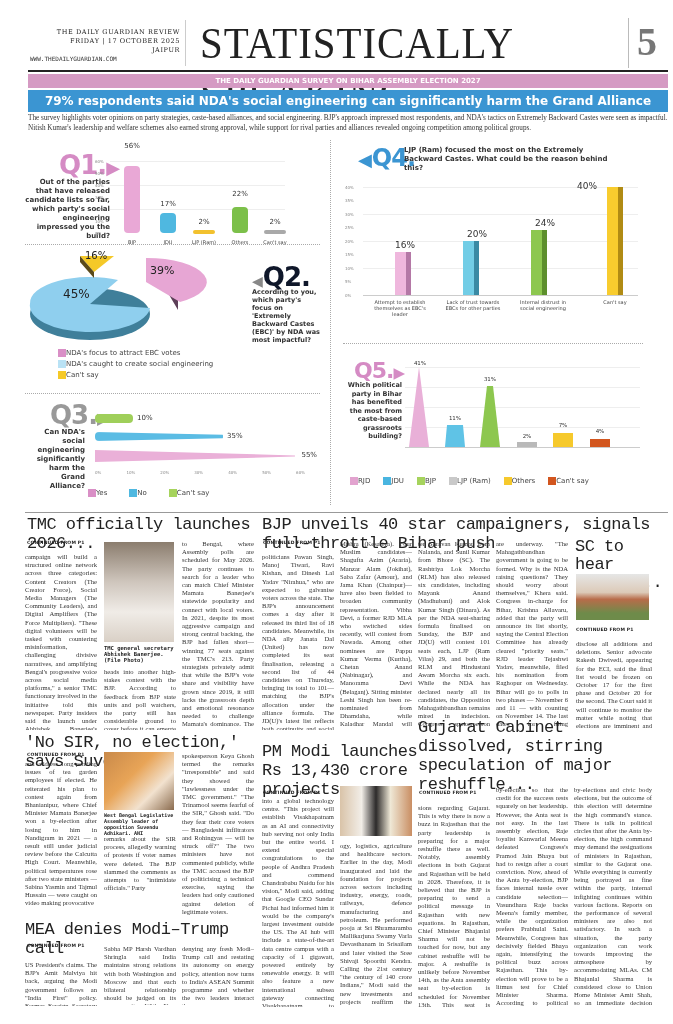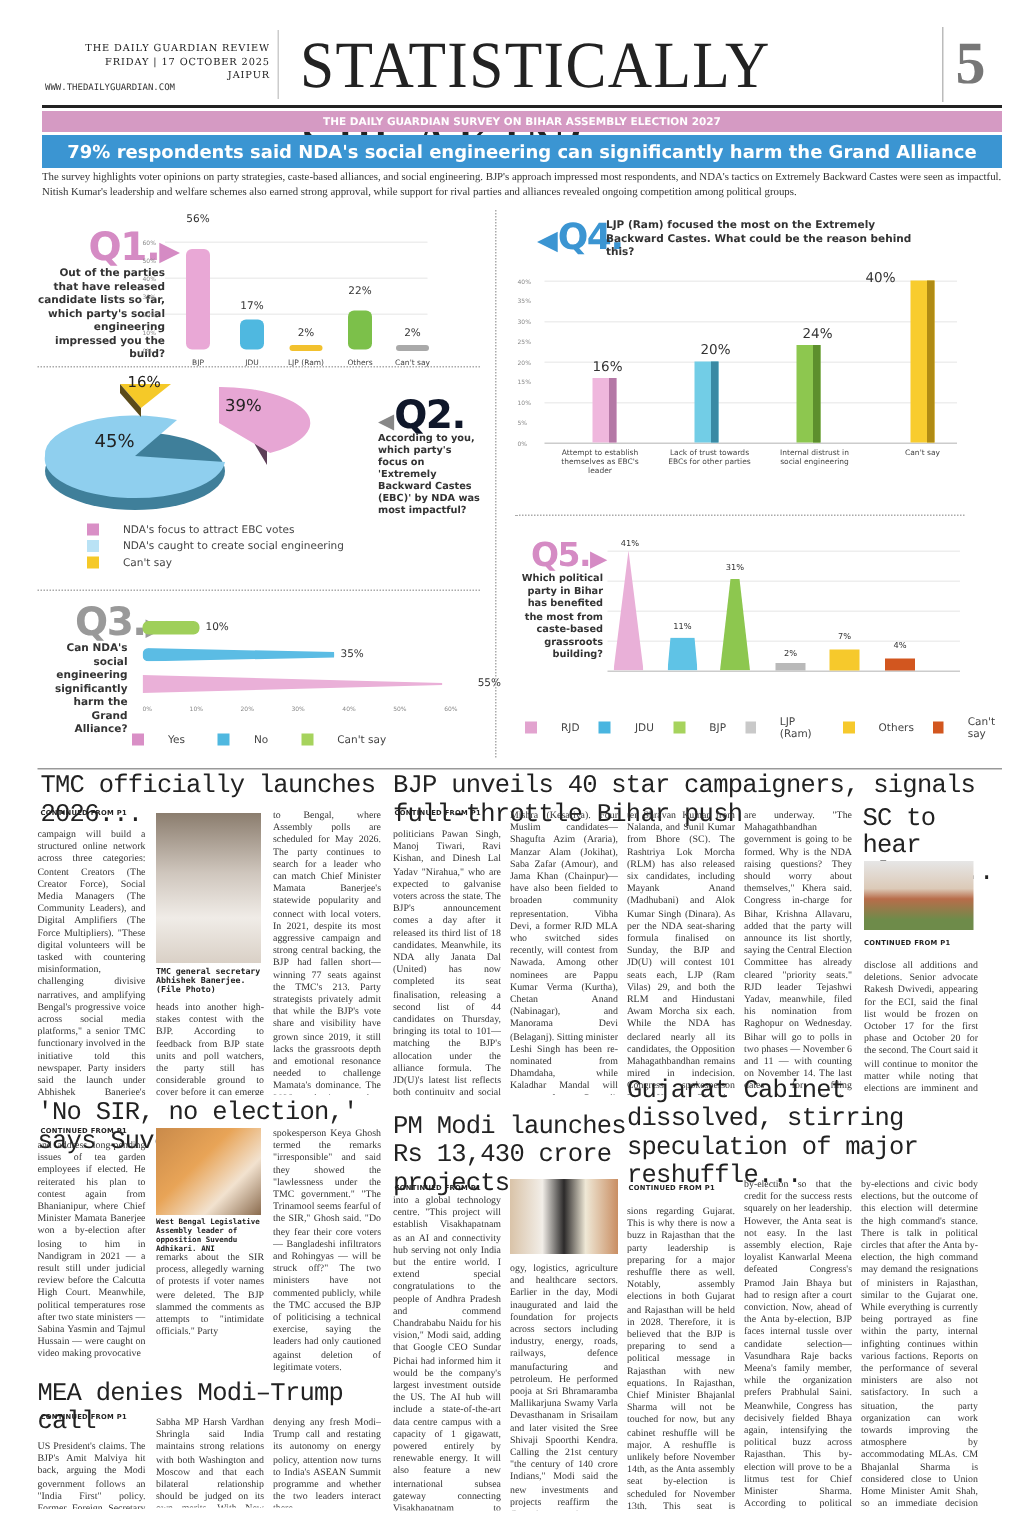--- a/index.html
+++ b/index.html
@@ -14,21 +14,21 @@
 .band-pink{left:28px;top:74px;width:640px;height:14px;background:#d59ac3;color:#fff;font:bold 7px "DejaVu Sans",sans-serif;text-align:center;line-height:14px}
 .band-blue{left:28px;top:90px;width:640px;height:22px;background:#3b95d2;color:#fff;font:bold 12px "DejaVu Sans",sans-serif;text-align:center;line-height:22px}
 .intro{left:28px;top:113px;width:640px;font-size:7.2px;line-height:10px;color:#333}
 .qlabel{font:bold 26px "DejaVu Sans",sans-serif;letter-spacing:-1px}
 .qtext{font:bold 7px "DejaVu Sans",sans-serif;line-height:9px;color:#333}
 .tick{font:4px "DejaVu Sans",sans-serif;color:#888}
 .val{font:7px "DejaVu Sans",sans-serif;color:#333;text-align:center}
 .cat{font:5px "DejaVu Sans",sans-serif;color:#444;text-align:center}
 .grid{height:1px;background:#eee}
 .dotline{border-top:1px dotted #aaa}
-.leg{font:7px "DejaVu Sans",sans-serif;color:#444;display:flex;align-items:center;gap:16px}
+.leg{font:7px "DejaVu Sans",sans-serif;color:#444;display:flex;align-items:center;gap:0}
 .sw{width:8px;height:8px;display:inline-block}
 h2{font-family:Liberation Mono, monospace;font-weight:normal;color:#222;letter-spacing:-.5px}
 .cont{font:bold 4.5px "DejaVu Sans",sans-serif;color:#222;letter-spacing:.2px}
 .col{font-size:6.6px;line-height:8.2px;color:#333;text-align:justify;hyphens:auto}
 .photo{background:#888}
 .cap{font:bold 5.5px "DejaVu Sans Mono",monospace;line-height:6px;color:#222}
 </style>
 </head>
 <body>
 
@@ -119,21 +119,21 @@
 <div class="abs" style="left:50px;top:400px">
   <span class="qlabel" style="color:#999">Q3.</span><span style="color:#999;font-size:16px">▶</span>
 </div>
 <div class="abs qtext" style="left:25px;top:428px;width:60px;text-align:right">Can NDA's social engineering significantly harm the Grand Alliance?</div>
 <div class="abs" style="left:95px;top:408px;width:220px;height:70px">
   <div class="abs" style="left:0;top:6px;width:38px;height:9px;background:#9fcf5a;border-radius:4px"></div>
   <div class="abs val" style="left:42px;top:6px;width:40px;text-align:left">10%</div>
   <div class="abs" style="left:0;top:24px;width:128px;height:9px;background:#5bbce4;border-radius:4px;clip-path:polygon(0 0,100% 30%,100% 70%,0 100%)"></div>
   <div class="abs val" style="left:132px;top:24px;width:40px;text-align:left">35%</div>
   <div class="abs" style="left:0;top:42px;width:200px;height:12px;background:#eab0d8;clip-path:polygon(0 0,100% 45%,100% 55%,0 100%)"></div>
-  <div class="abs val" style="left:219px;top:43px;width:20px;text-align:right">55%</div>
+  <div class="abs val" style="left:202px;top:43px;width:20px;text-align:right">55%</div>
   <div class="abs tick" style="left:0;top:62px;width:210px;display:flex;justify-content:space-between">
     <span>0%</span>
       <span>10%</span>
       <span>20%</span>
       <span>30%</span>
       <span>40%</span>
       <span>50%</span>
       <span>60%</span>
   </div>
 </div>

